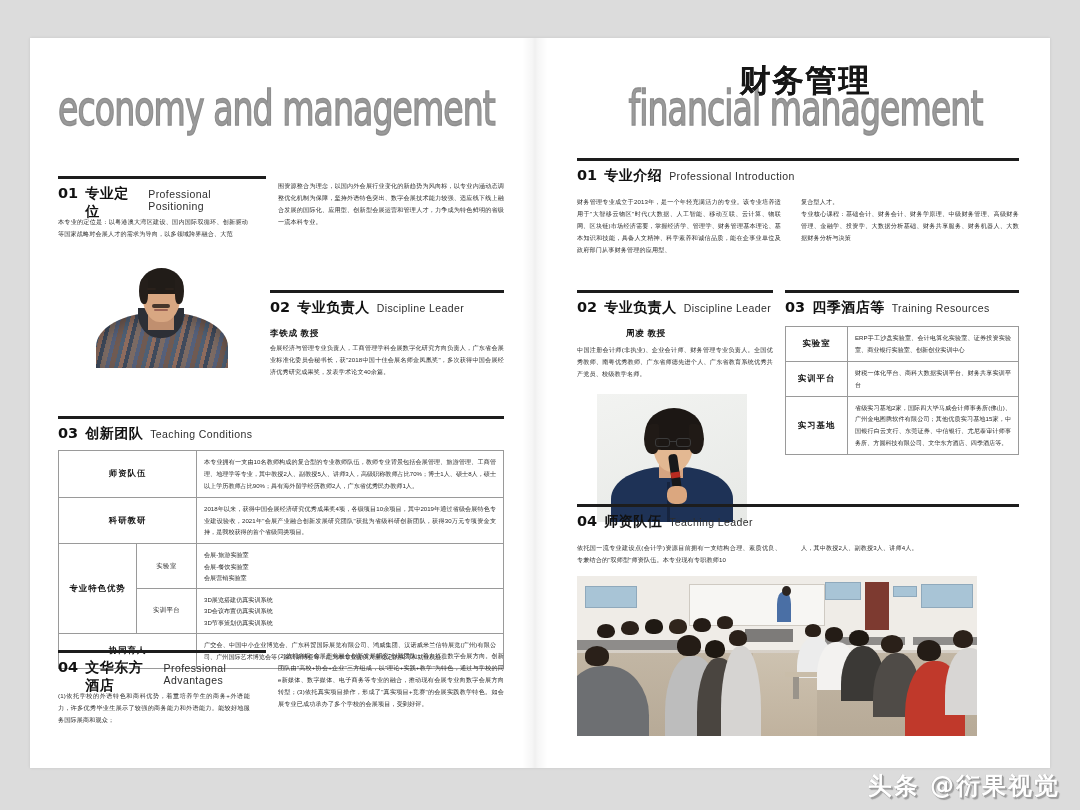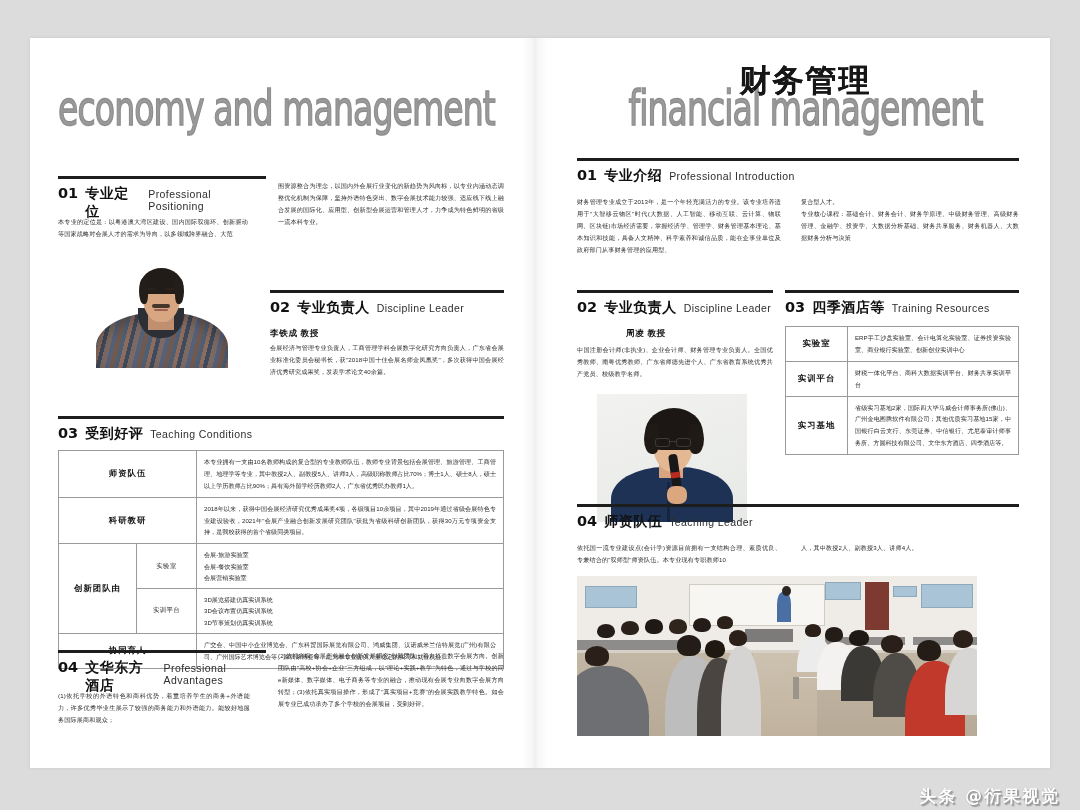--- a/index.html
+++ b/index.html
@@ -191,22 +191,22 @@
     background: linear-gradient(180deg,#cdc2b0 0%, #c0b29e 100%); }
   .p3 .desk { position: absolute; background: #8e8c8a; }
   .p3 .head3 { position: absolute; border-radius: 50% 50% 42% 42%; }
   .p3 .shoulder { position: absolute; border-radius: 46% 46% 0 0 / 70% 70% 0 0; }
   .p3 .teacher { position: absolute; left: 50%; top: 10%; width: 14px; height: 30px; background: #4a6fa5; border-radius: 40% 40% 0 0; }
   .p3 .teacher-h { position: absolute; left: 51.3%; top: 6%; width: 9px; height: 10px; background: #2b2420; border-radius: 50%; }
   .p3 .door { position: absolute; left: 72%; top: 4%; width: 6%; height: 30%; background: #7d3a30; }
 
   
   .wm {
-    position: absolute; right: 20px; bottom: 2px;
-    font-size: 17px; font-weight: bold; color: #ffffff;
+    position: absolute; right: 20px; bottom: 8px;
+    font-size: 24px; font-weight: bold; color: #ffffff;
     letter-spacing: 2px;
     text-shadow: 1px 1px 0 #9b9b9b, 2px 2px 1px rgba(0,0,0,.28), -0.5px -0.5px 0 #bdbdbd;
     font-family: "DejaVu Sans", "Liberation Sans", sans-serif;
     white-space: nowrap;
     margin-top: 35px;
   }
 </style>
 </head>
 <body>
 
@@ -257,42 +257,42 @@
           <span class="sec-en">Discipline Leader</span>
         </div>
       </div>
       <div class="name-line" style="position:absolute; left:240px; top:290px;">李铁成 教授</div>
       <div class="body-txt" style="position:absolute; left:240px; top:304px; width:234px;">会展经济与管理专业负责人，工商管理学科会展数字化研究方向负责人，广东省会展业标准化委员会秘书长，获"2018中国十佳会展名师金凤凰奖"，多次获得中国会展经济优秀研究成果奖，发表学术论文40余篇。</div>
 
       <div style="position:absolute; left:28px; top:378px; width:446px;">
         <div class="rule"></div>
         <div class="sec-head">
           <span class="sec-num">03</span>
-          <span class="sec-cn">受到好评</span>
+          <span class="sec-cn">创新团队</span>
           <span class="sec-en">Teaching Conditions</span>
         </div>
       </div>
 
       <table class="tbl" style="position:absolute; left:28px; top:412px; width:446px;">
         <colgroup>
             <col style="width:78px">
             <col style="width:60px">
             <col>
           </colgroup>
         <tbody>
           <tr>
             <td class="lab" colspan="2">师资队伍</td>
             <td class="val">本专业拥有一支由10名教师构成的复合型的专业教师队伍，教师专业背景包括会展管理、旅游管理、工商管理、地理学等专业，其中教授2人、副教授5人、讲师3人，高级职称教师占比70%；博士1人、硕士8人，硕士以上学历教师占比90%；具有海外留学经历教师2人，广东省优秀民办教师1人。</td>
           </tr>
           <tr>
             <td class="lab" colspan="2">科研教研</td>
             <td class="val">2018年以来，获得中国会展经济研究优秀成果奖4项，各级项目10余项目，其中2019年通过省级会展特色专业建设验收，2021年"会展产业融合创新发展研究团队"获批为省级科研创新团队，获得30万元专项资金支持，是我校获得的首个省级同类项目。</td>
           </tr>
           <tr>
-            <td class="lab" rowspan="2">创新团队由</td>
+            <td class="lab" rowspan="2">专业特色优势</td>
             <td class="sublab">实验室</td>
             <td class="val">
               <span class="li">会展-旅游实验室</span>
               <span class="li">会展-餐饮实验室</span>
               <span class="li">会展营销实验室</span>
             </td>
           </tr>
           <tr>
             <td class="sublab">实训平台</td>
             <td class="val">

